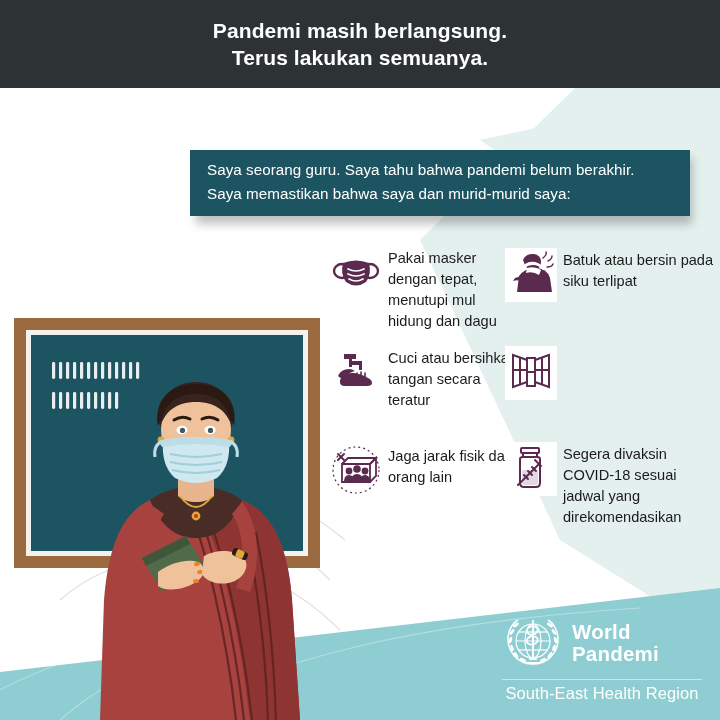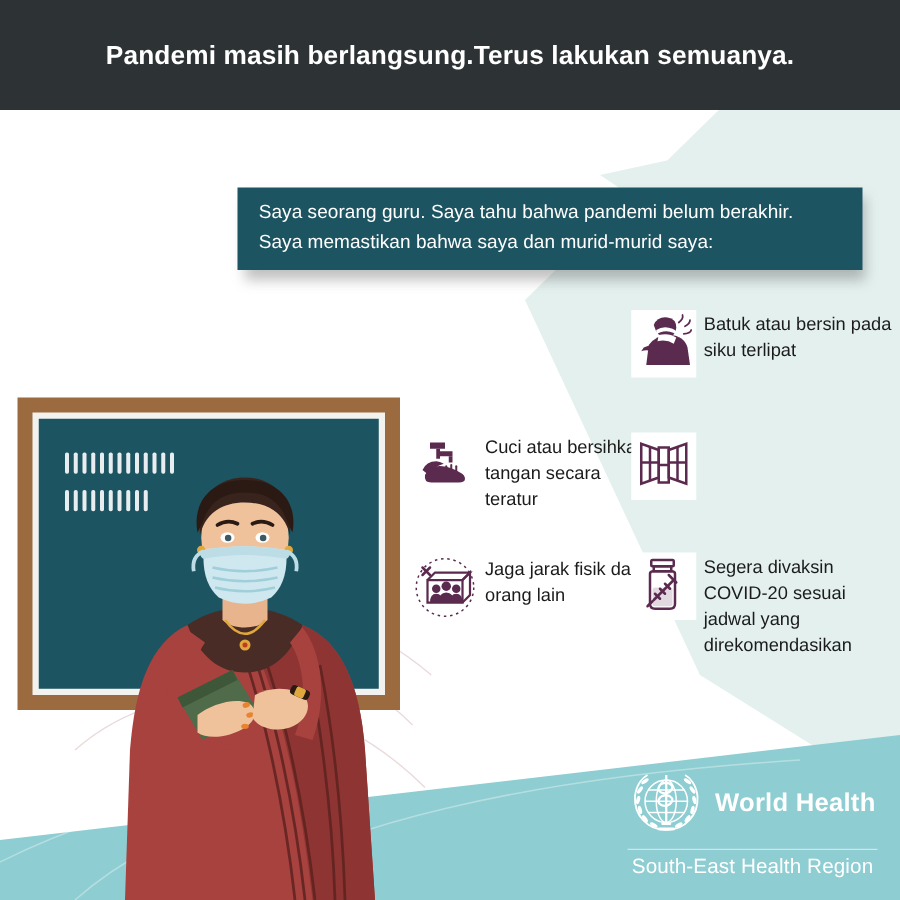--- a/index.html
+++ b/index.html
@@ -12,21 +12,21 @@
   #stage{position:relative;width:720px;height:720px;overflow:hidden;background:#fff;}
 
   
   .bg-layer{position:absolute;inset:0;overflow:hidden;}
   .bg-svg{position:absolute;left:0;top:0;width:720px;height:720px;}
 
   
   .header{
     position:absolute;left:0;top:0;width:720px;height:88px;
     background:#2d3234;
-    display:flex;flex-direction:row;align-items:center;justify-content:center;
+    display:flex;flex-direction:column;align-items:center;justify-content:center;
     z-index:30;
   }
   .header .line{
     color:#ffffff;font-weight:bold;font-size:21px;line-height:27px;
     letter-spacing:.1px;text-align:center;
   }
 
   
   .quote-shadow{
     position:absolute;left:196px;top:158px;width:496px;height:66px;
@@ -238,20 +238,37 @@
 
   <div class="quote-shadow"></div>
   <div class="quote-box">
     <div class="qline l1">Saya seorang guru. Saya tahu bahwa pandemi belum berakhir.</div>
     <div class="qline l2">Saya memastikan bahwa saya dan murid-murid saya:</div>
     <div class="qline l3"></div>
   </div>
 
   <div class="tips">
 
+    <div class="tip col-a r1">
+      <span class="ico-wrap">
+        <svg class="ico" viewBox="0 0 52 52">
+          <g fill="none" stroke="#5b2a4f" stroke-width="2.4">
+            <ellipse cx="12" cy="25" rx="8" ry="7"></ellipse>
+            <ellipse cx="40" cy="25" rx="8" ry="7"></ellipse>
+          </g>
+          <path d="M13 17 q13 -5 26 0 q3 11 -3 19 q-10 7 -20 0 q-6 -8 -3 -19 Z" fill="#5b2a4f"></path>
+          <g stroke="#ffffff" stroke-width="1.7" fill="none" stroke-linecap="round">
+            <path d="M18 23 q8 4 16 0"></path>
+            <path d="M18 28 q8 4 16 0"></path>
+            <path d="M19 33 q7 4 14 0"></path>
+          </g>
+        </svg>
+      </span>
+      <span class="txt">Pakai masker dengan tepat, menutupi mul hidung dan dagu</span>
+    </div>
 
     <div class="tip col-a r2">
       <span class="ico-wrap">
         <svg class="ico" viewBox="0 0 52 52">
           <path d="M14 8 h12 v5 h-12 Z" fill="#5b2a4f"></path>
           <path d="M19 13 h3 v8 h-3 Z" fill="#5b2a4f"></path>
           <path d="M22 15 h10 v4 h-10 Z" fill="#5b2a4f"></path>
           <path d="M29 19 h3 v5 h-3 Z" fill="#5b2a4f"></path>
           <g stroke="#5b2a4f" stroke-width="1.6" stroke-linecap="round">
             <path d="M31 26 v6"></path>
@@ -336,21 +353,21 @@
           <g stroke="#5b2a4f" stroke-width="2" stroke-linecap="round">
             <path d="M34 22 l-16 16"></path>
             <path d="M30 18 l6 6"></path>
             <path d="M27 25 l4 4"></path>
               <path d="M23 29 l4 4"></path>
               <path d="M19 33 l4 4"></path>
             <path d="M17 39 l-4 4"></path>
           </g>
         </svg>
       </span>
-      <span class="txt">Segera divaksin COVID-20 sesuai jadwal yang direkomendasikan</span>
+      <span class="txt">Segera divaksin COVID-18 sesuai jadwal yang direkomendasikan</span>
     </div>
   </div>
 
   <div class="who">
     <div class="who-top">
       <span class="who-emblem">
         <svg viewBox="0 0 62 62" width="62" height="62">
           <g stroke="#ffffff" fill="none" stroke-width="1.2">
             <circle cx="31" cy="29" r="17"></circle>
             <ellipse cx="31" cy="29" rx="8" ry="17"></ellipse>
@@ -385,20 +402,20 @@
             <path d="M31 24 q7 2 4 6 q-3 4 -8 2 q-4 -2 -1 -6 q3 -3 8 -1"></path>
           </g>
 
           <g fill="#ffffff">
             <rect x="24" y="50" width="14" height="2.2" rx="1"></rect>
             <rect x="27" y="46" width="8" height="2" rx="1"></rect>
           </g>
         </svg>
       </span>
       <span class="who-words">
-        <span style="display:block">World Health</span>
+        <span style="display:block">World Pandemi</span>
       </span>
     </div>
     <div class="who-rule"></div>
     <div class="who-region">South-East Health Region</div>
   </div>
 
 </div>
 
 </body></html>

